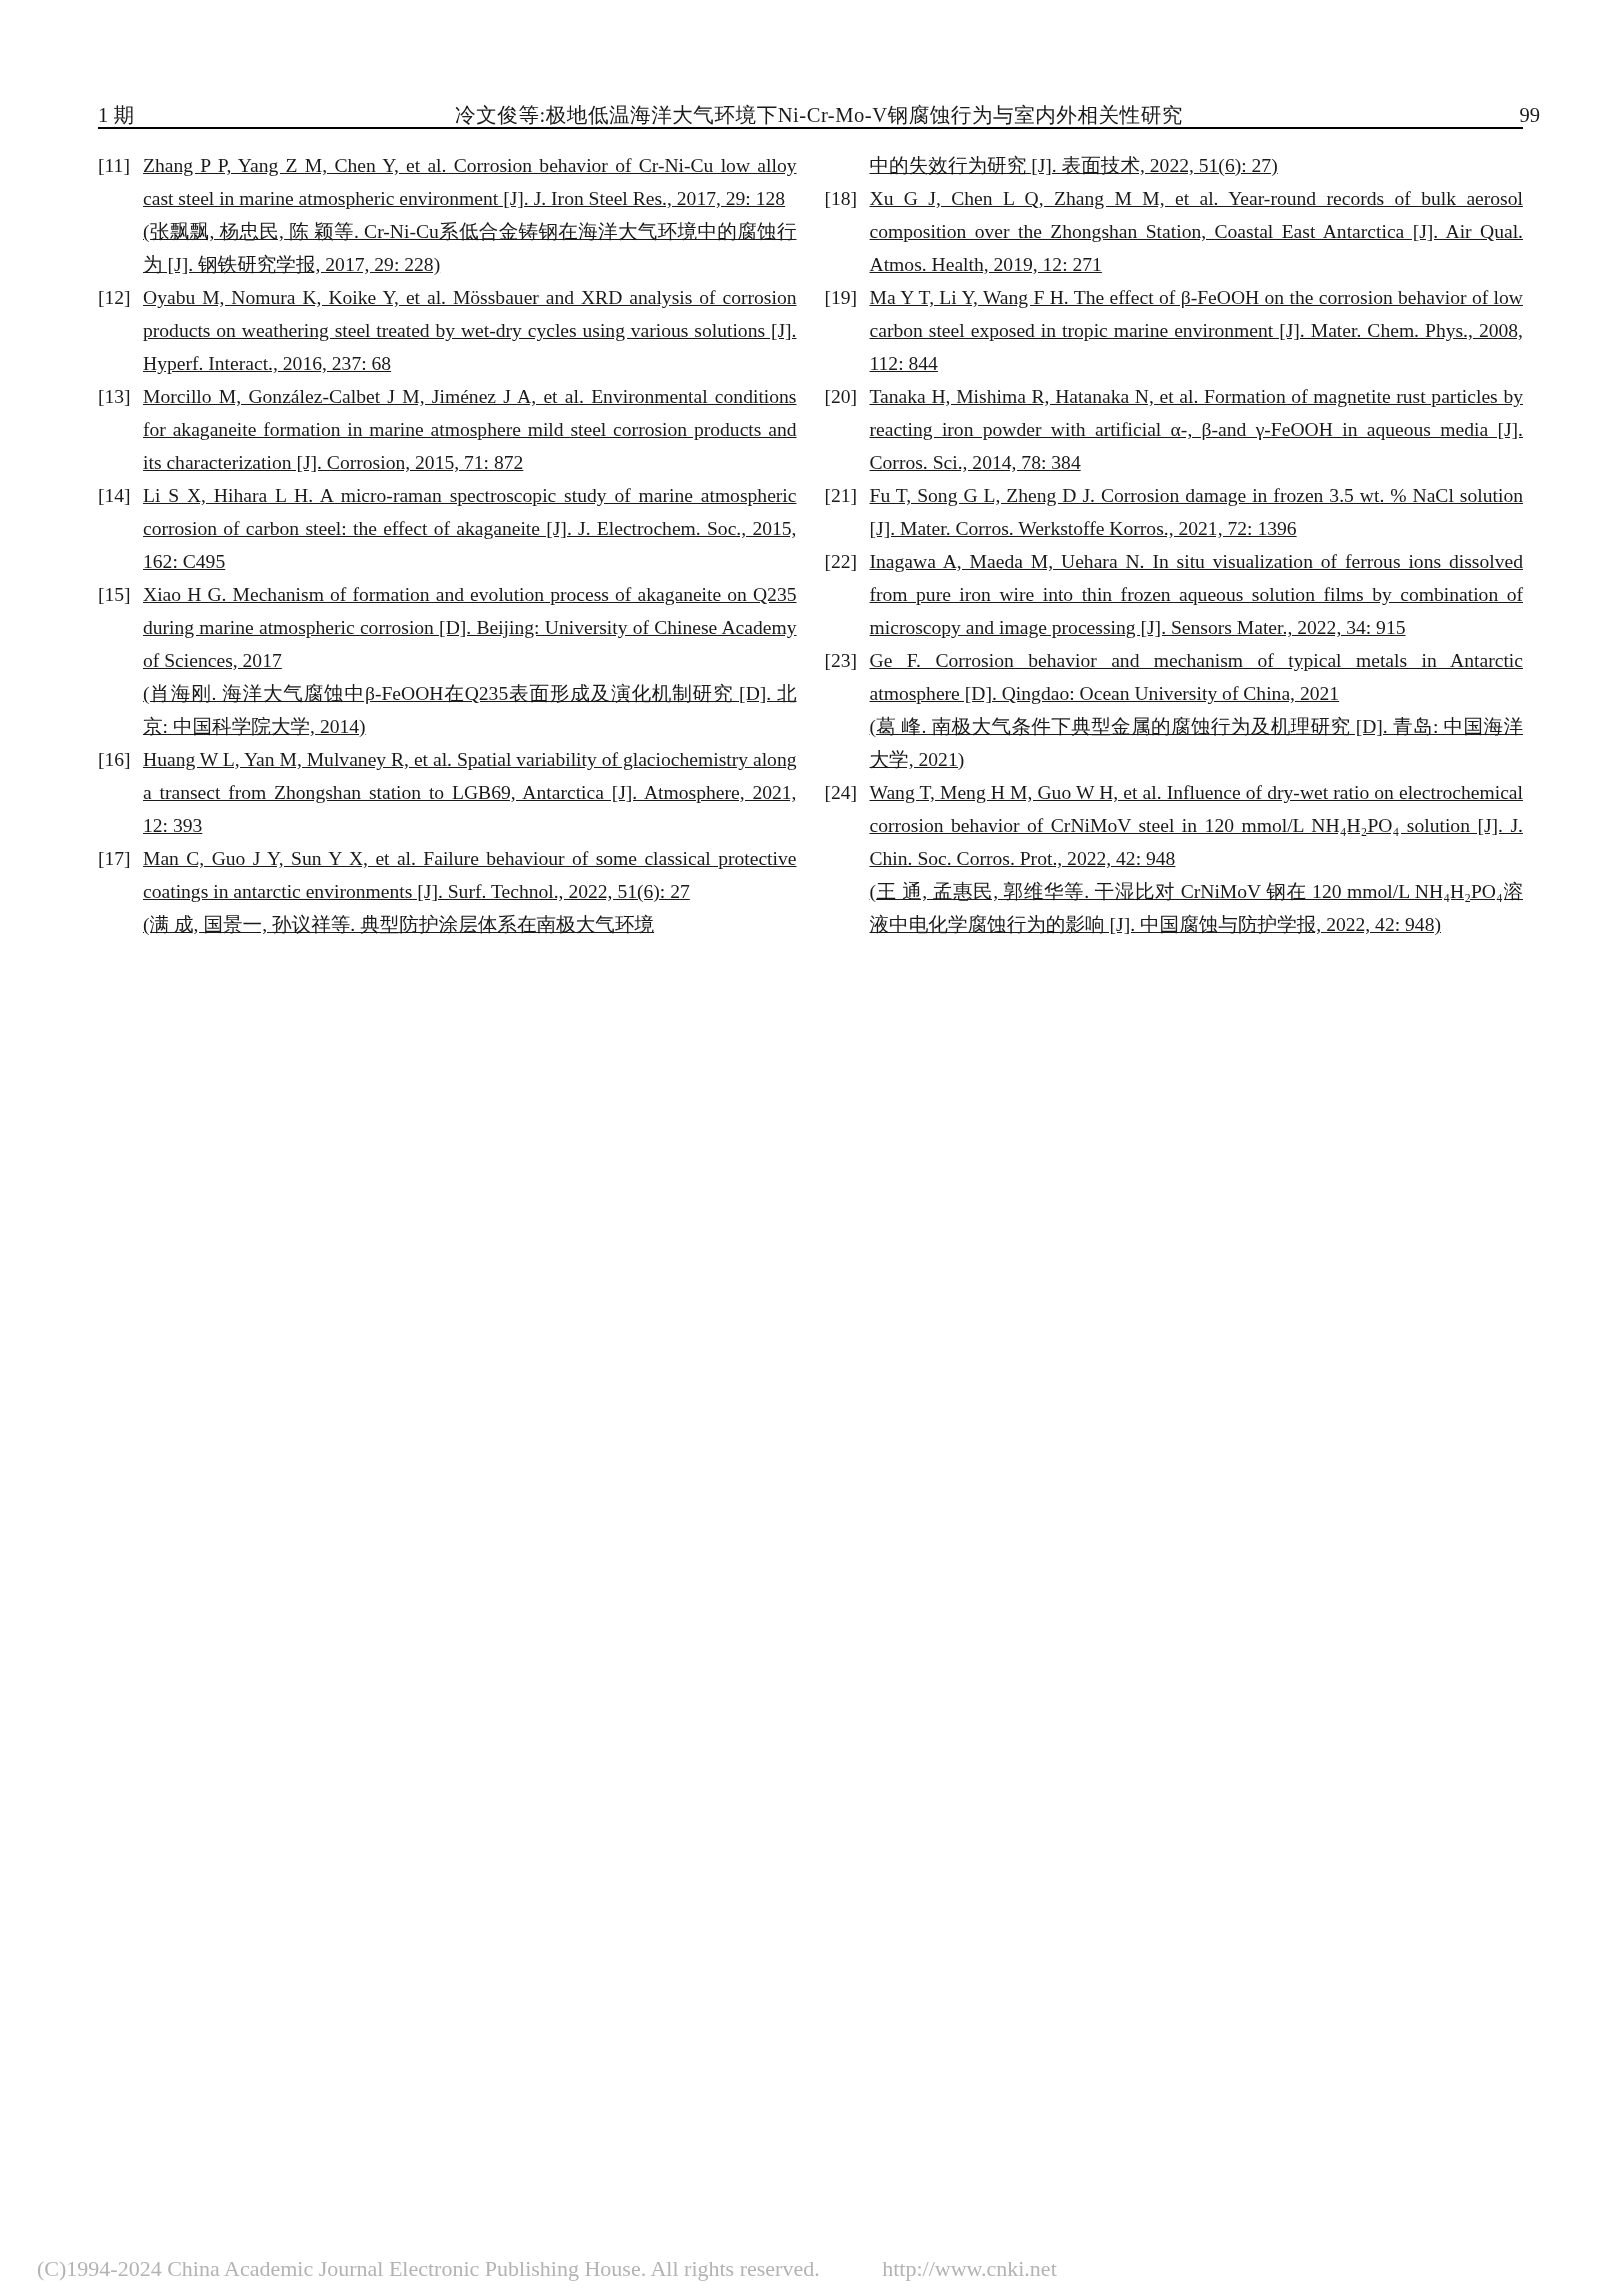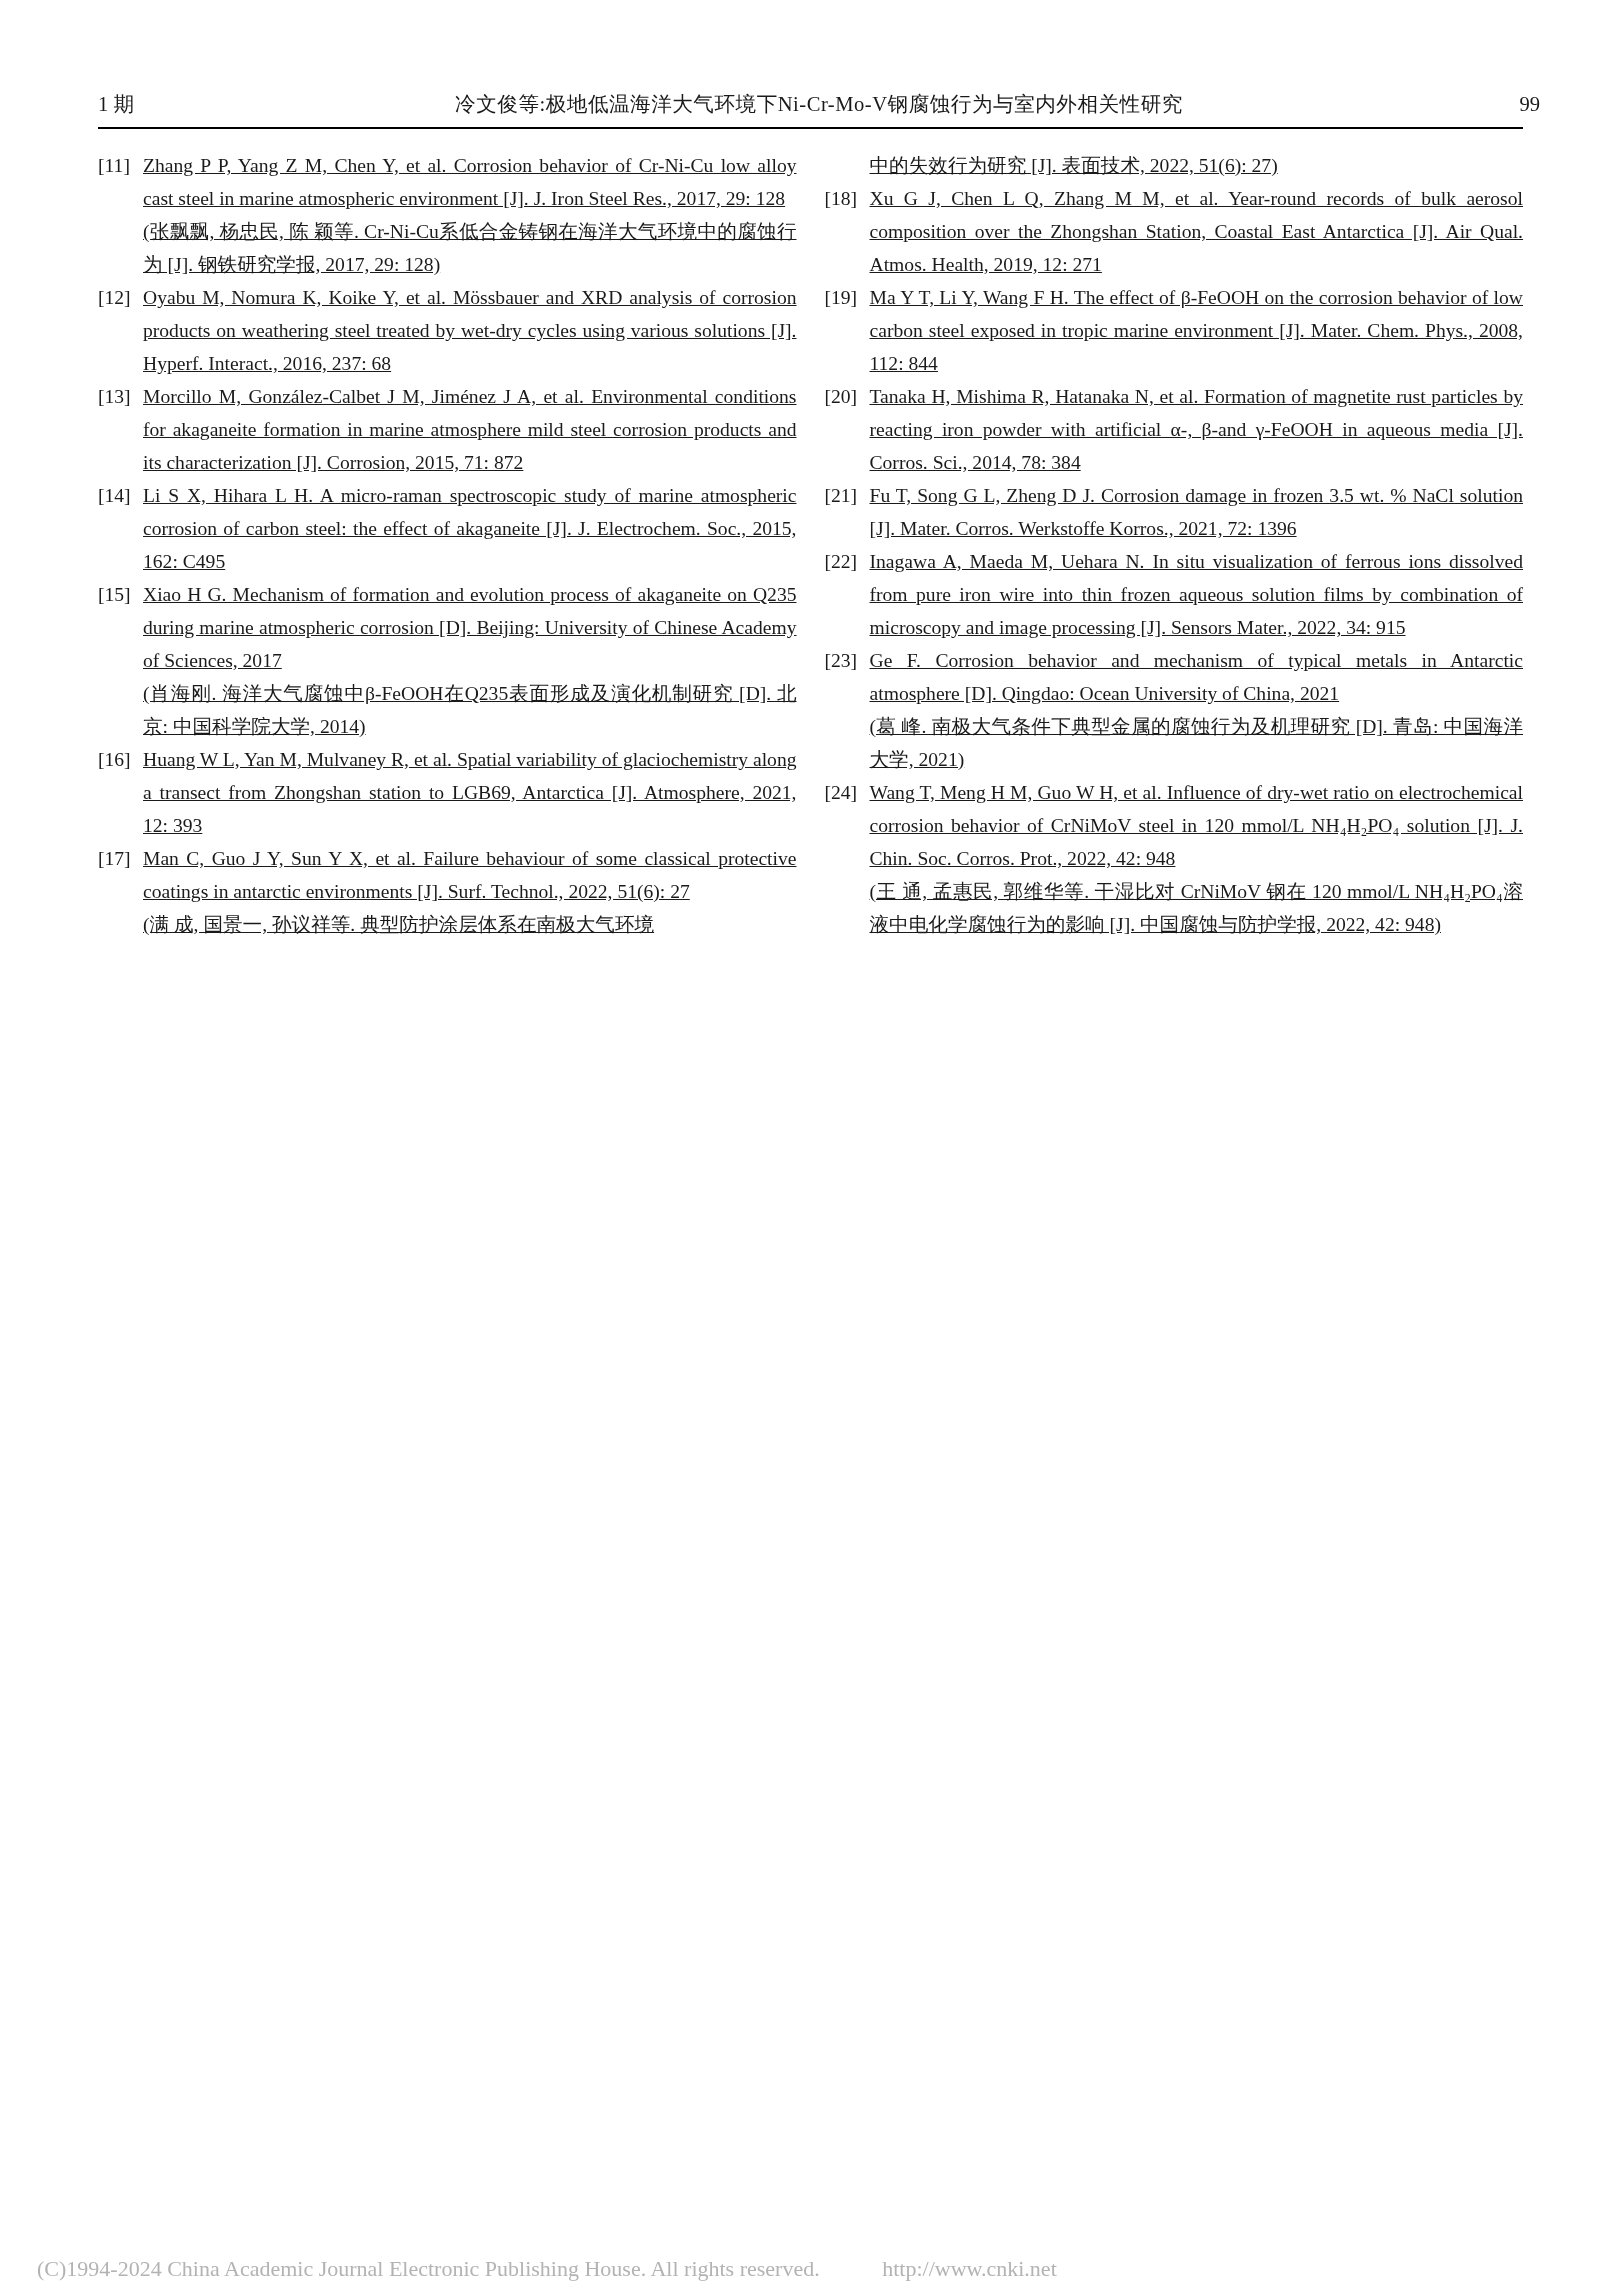--- a/index.html
+++ b/index.html
@@ -16,21 +16,21 @@
     top: 90px;
     left: 98px;
     right: 81px;
     display: flex;
     justify-content: space-between;
     align-items: baseline;
     font-size: 20.6px;
   }
   .page-header .issue { min-width: 118px; text-align: left; }
   .page-header .pageno { min-width: 118px; text-align: right; }
-  .page-header .title { flex: 1; text-align: center; letter-spacing: 0.5px; }
+  .page-header .title { flex: 1; text-align: center; letter-spacing: 0.5px; margin-top: 11px; }
   .header-rule {
     position: absolute;
     top: 127px;
     left: 98px;
     right: 98px;
     border-top: 2px solid #000;
     height: 0;
   }
   .content {
     position: absolute;
@@ -80,21 +80,21 @@
 </div>
 <div class="header-rule"></div>
 
 <div class="content">
 
   <div class="col">
 
     <div class="ref">
       <span class="ref-label">[11]</span>
       <span>Zhang P P, Yang Z M, Chen Y, et al. Corrosion behavior of Cr-Ni-Cu low alloy cast steel in marine atmospheric environment [J]. J. Iron Steel Res., 2017, 29: 128</span>
-      <div>(张飘飘, 杨忠民, 陈 颖等. Cr-Ni-Cu系低合金铸钢在海洋大气环境中的腐蚀行为 [J]. 钢铁研究学报, 2017, 29: 128)</div>
+      <div>(张飘飘, 杨忠民, 陈 颖等. Cr-Ni-Cu系低合金铸钢在海洋大气环境中的腐蚀行为 [J]. 钢铁研究学报, 2017, 29: 228)</div>
     </div>
 
     <div class="ref">
       <span class="ref-label">[12]</span>
       <span>Oyabu M, Nomura K, Koike Y, et al. Mössbauer and XRD analysis of corrosion products on weathering steel treated by wet-dry cycles using various solutions [J]. Hyperf. Interact., 2016, 237: 68</span>
     </div>
 
     <div class="ref">
       <span class="ref-label">[13]</span>
       <span>Morcillo M, González-Calbet J M, Jiménez J A, et al. Environmental conditions for akaganeite formation in marine atmosphere mild steel corrosion products and its characterization [J]. Corrosion, 2015, 71: 872</span>

